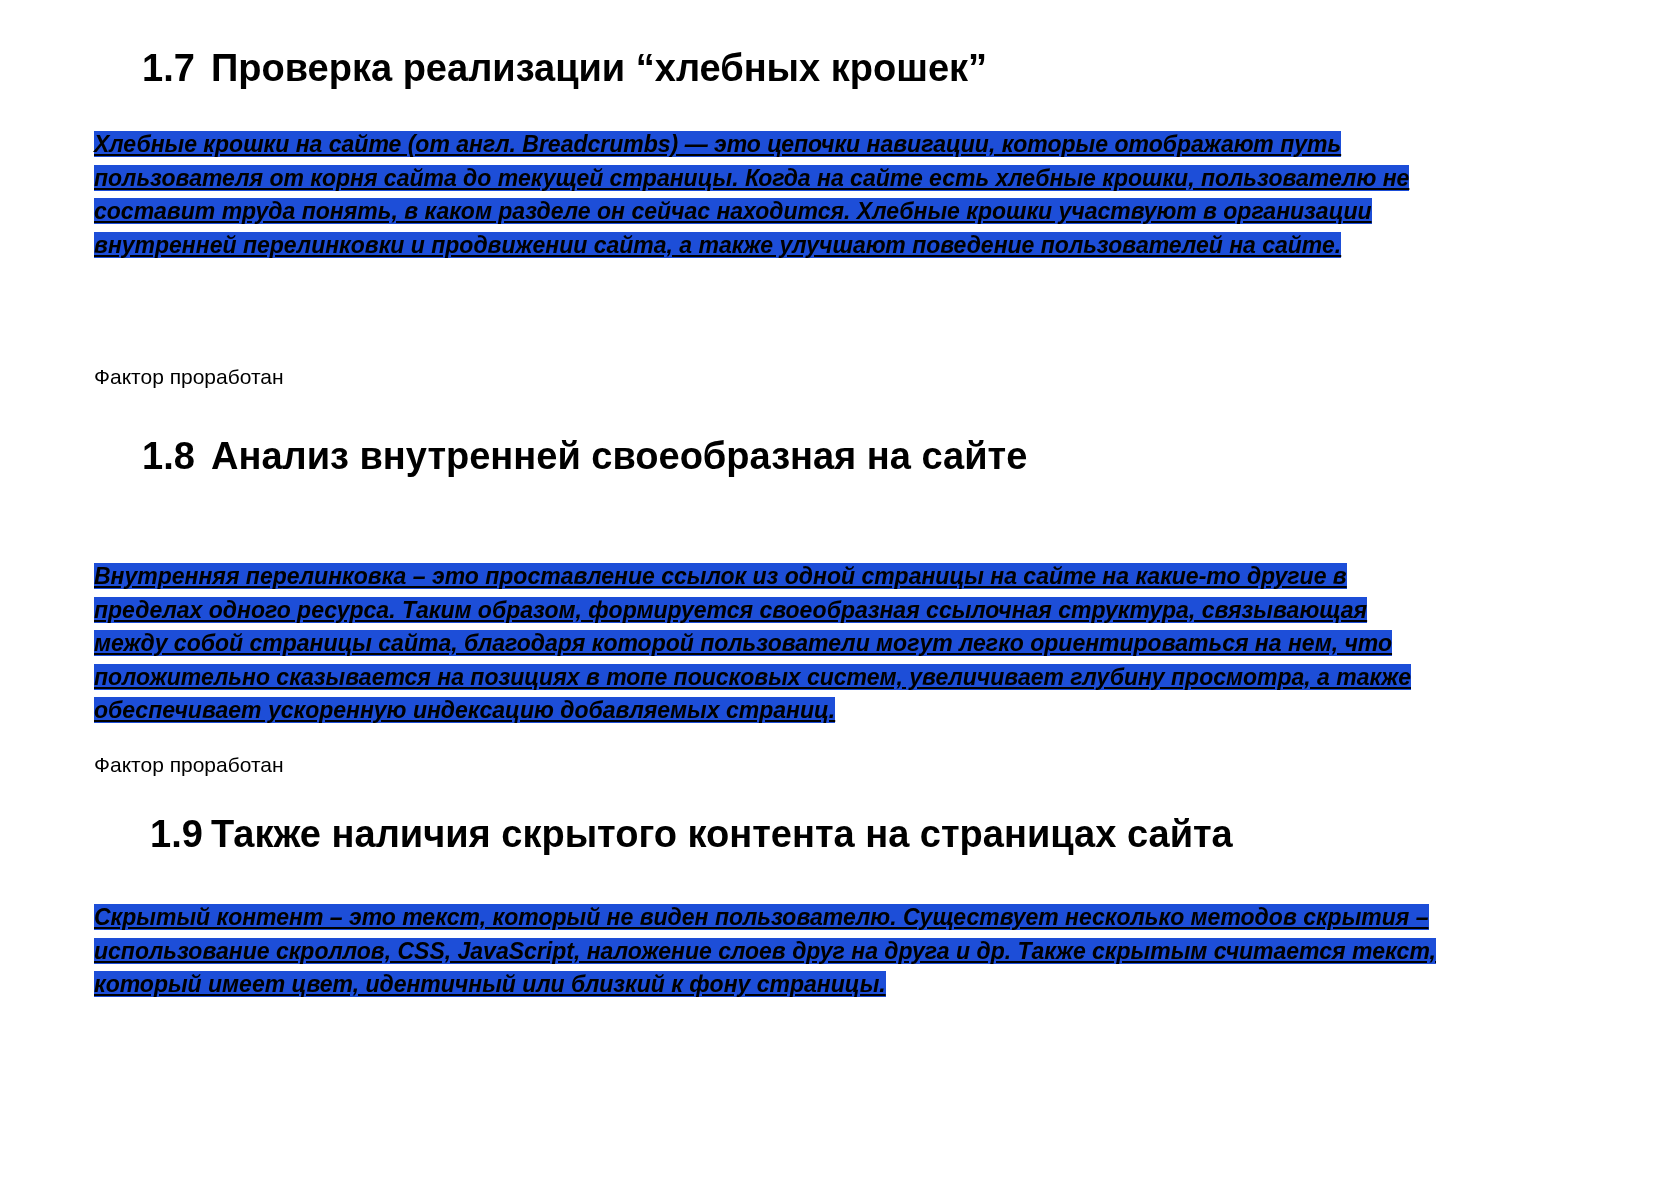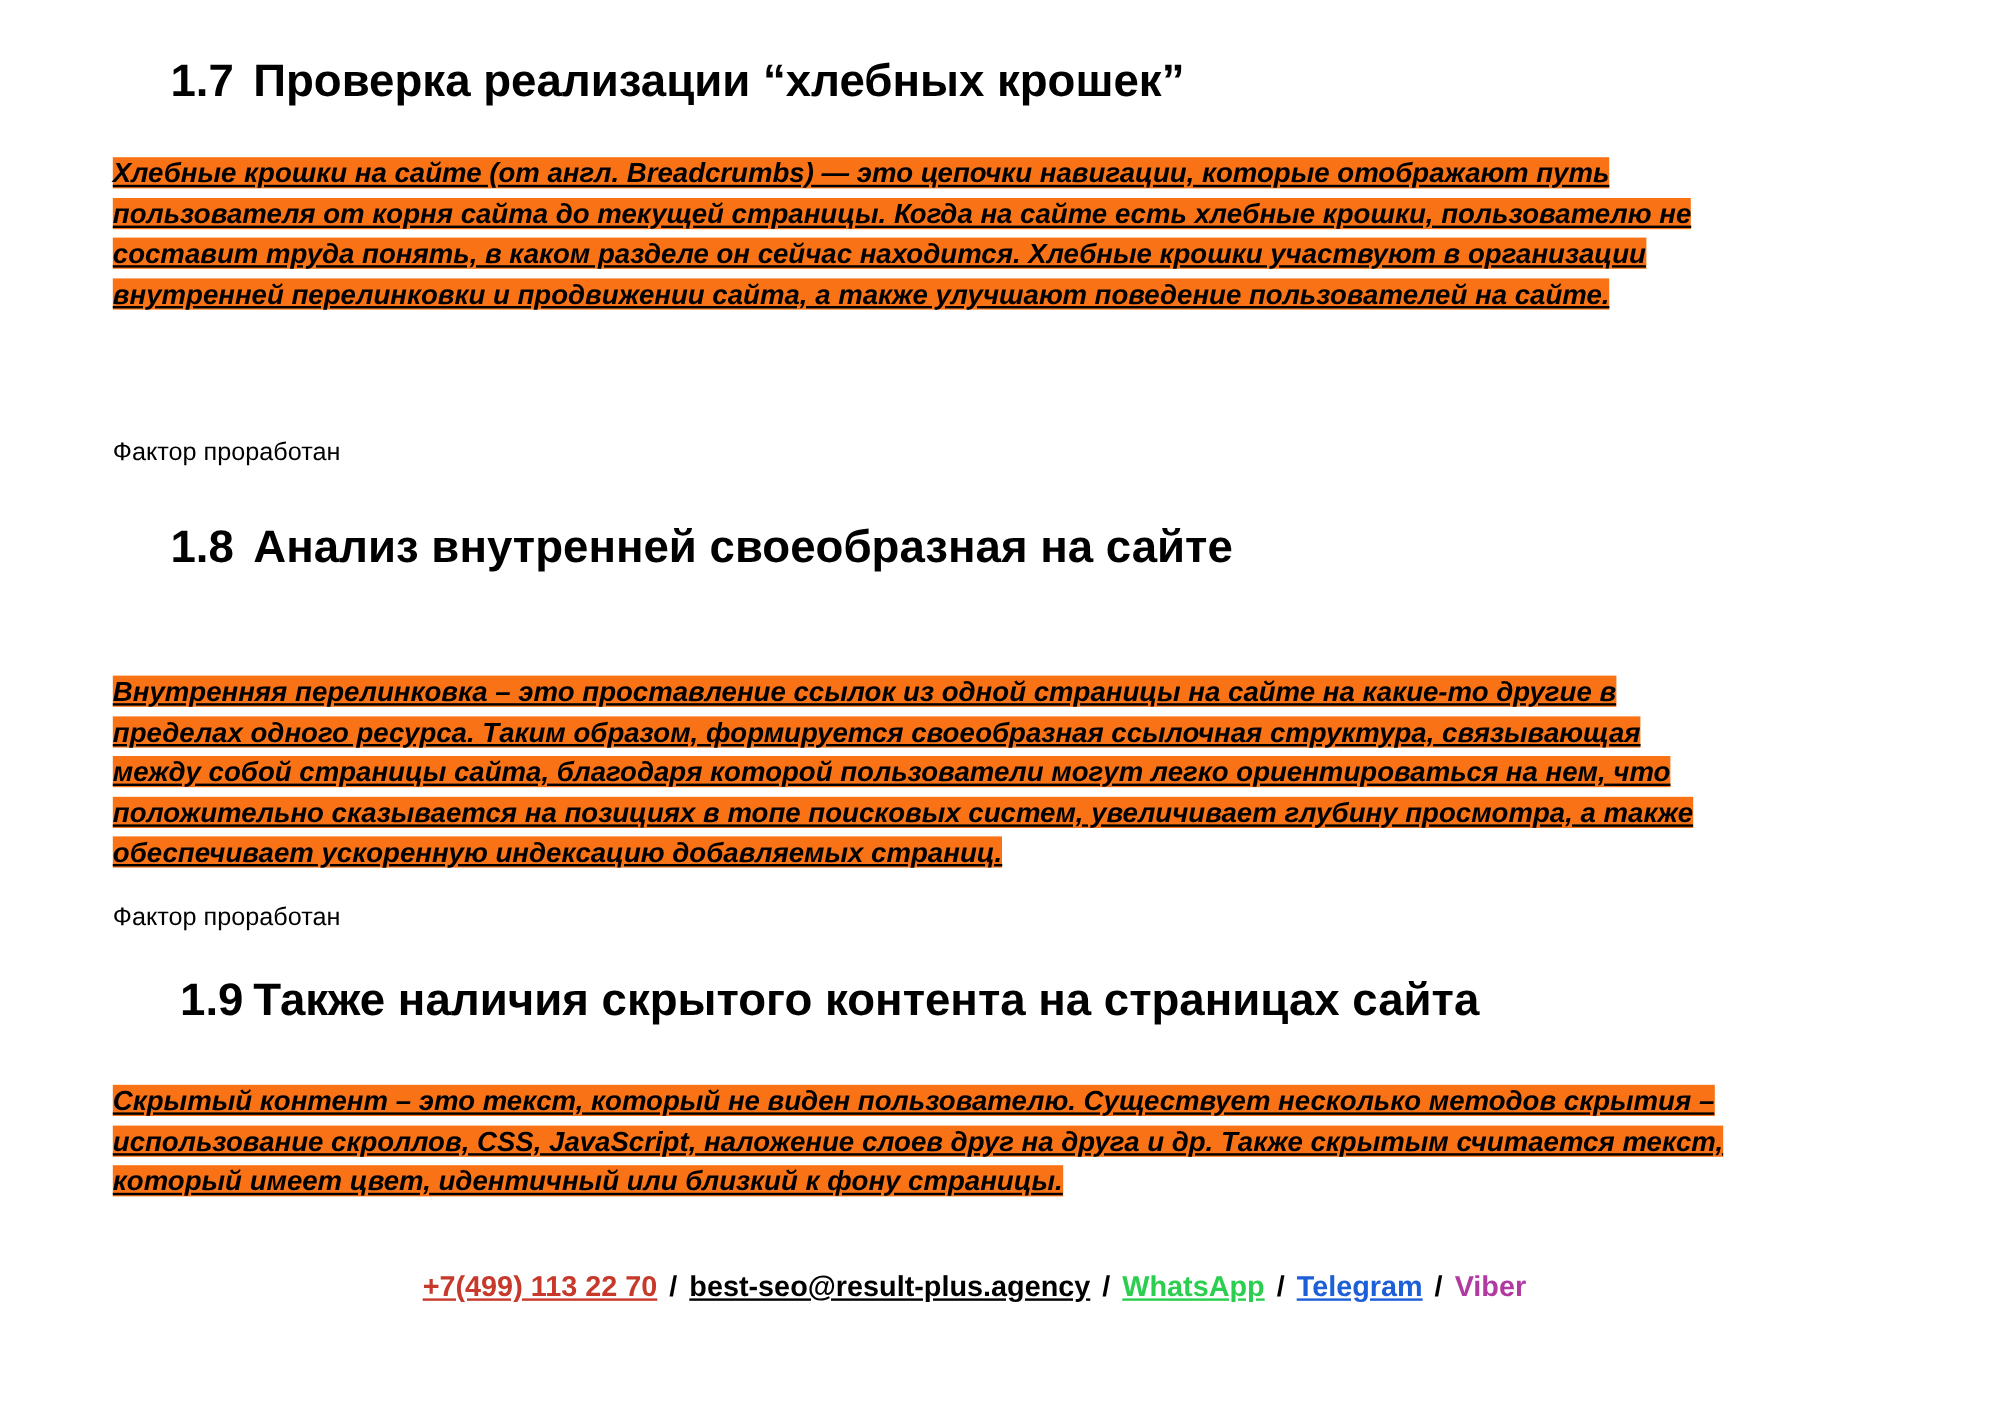--- a/index.html
+++ b/index.html
@@ -27,21 +27,21 @@
     position: absolute;
     left: 94px;
     width: 1342px;
     font-size: 23px;
     font-weight: bold;
     font-style: italic;
     line-height: 33.5px;
     margin: 0;
   }
   .body-para .hl {
-    background: #f97316;
+    background: #1d4ed8;
     text-decoration: underline;
   }
   .status {
     position: absolute;
     left: 94px;
     font-size: 21px;
     font-weight: normal;
     line-height: 26px;
   }
   .contact-footer {
@@ -95,17 +95,14 @@
   <div class="status" id="s2">Фактор проработан</div>
 
   <div class="section-heading" id="h19">
     <span class="h-num">1.9</span>
     <span class="h-title">Также наличия скрытого контента на страницах сайта</span>
   </div>
   <p class="body-para" id="p3">
     <span class="hl">Скрытый контент – это текст, который не виден пользователю. Существует несколько методов скрытия – использование скроллов, CSS, JavaScript, наложение слоев друг на друга и др. Также скрытым считается текст, который имеет цвет, идентичный или близкий к фону страницы.</span>
   </p>
 
-  <div class="contact-footer">
-    <span class="link-phone">+7(499) 113 22 70</span><span class="sep">/</span><span class="link-email">best-seo@result-plus.agency</span><span class="sep">/</span><span class="link-whatsapp">WhatsApp</span><span class="sep">/</span><span class="link-telegram">Telegram</span><span class="sep">/</span><span class="link-viber">Viber</span>
-  </div>
 
 </div>
 
 </body></html>

